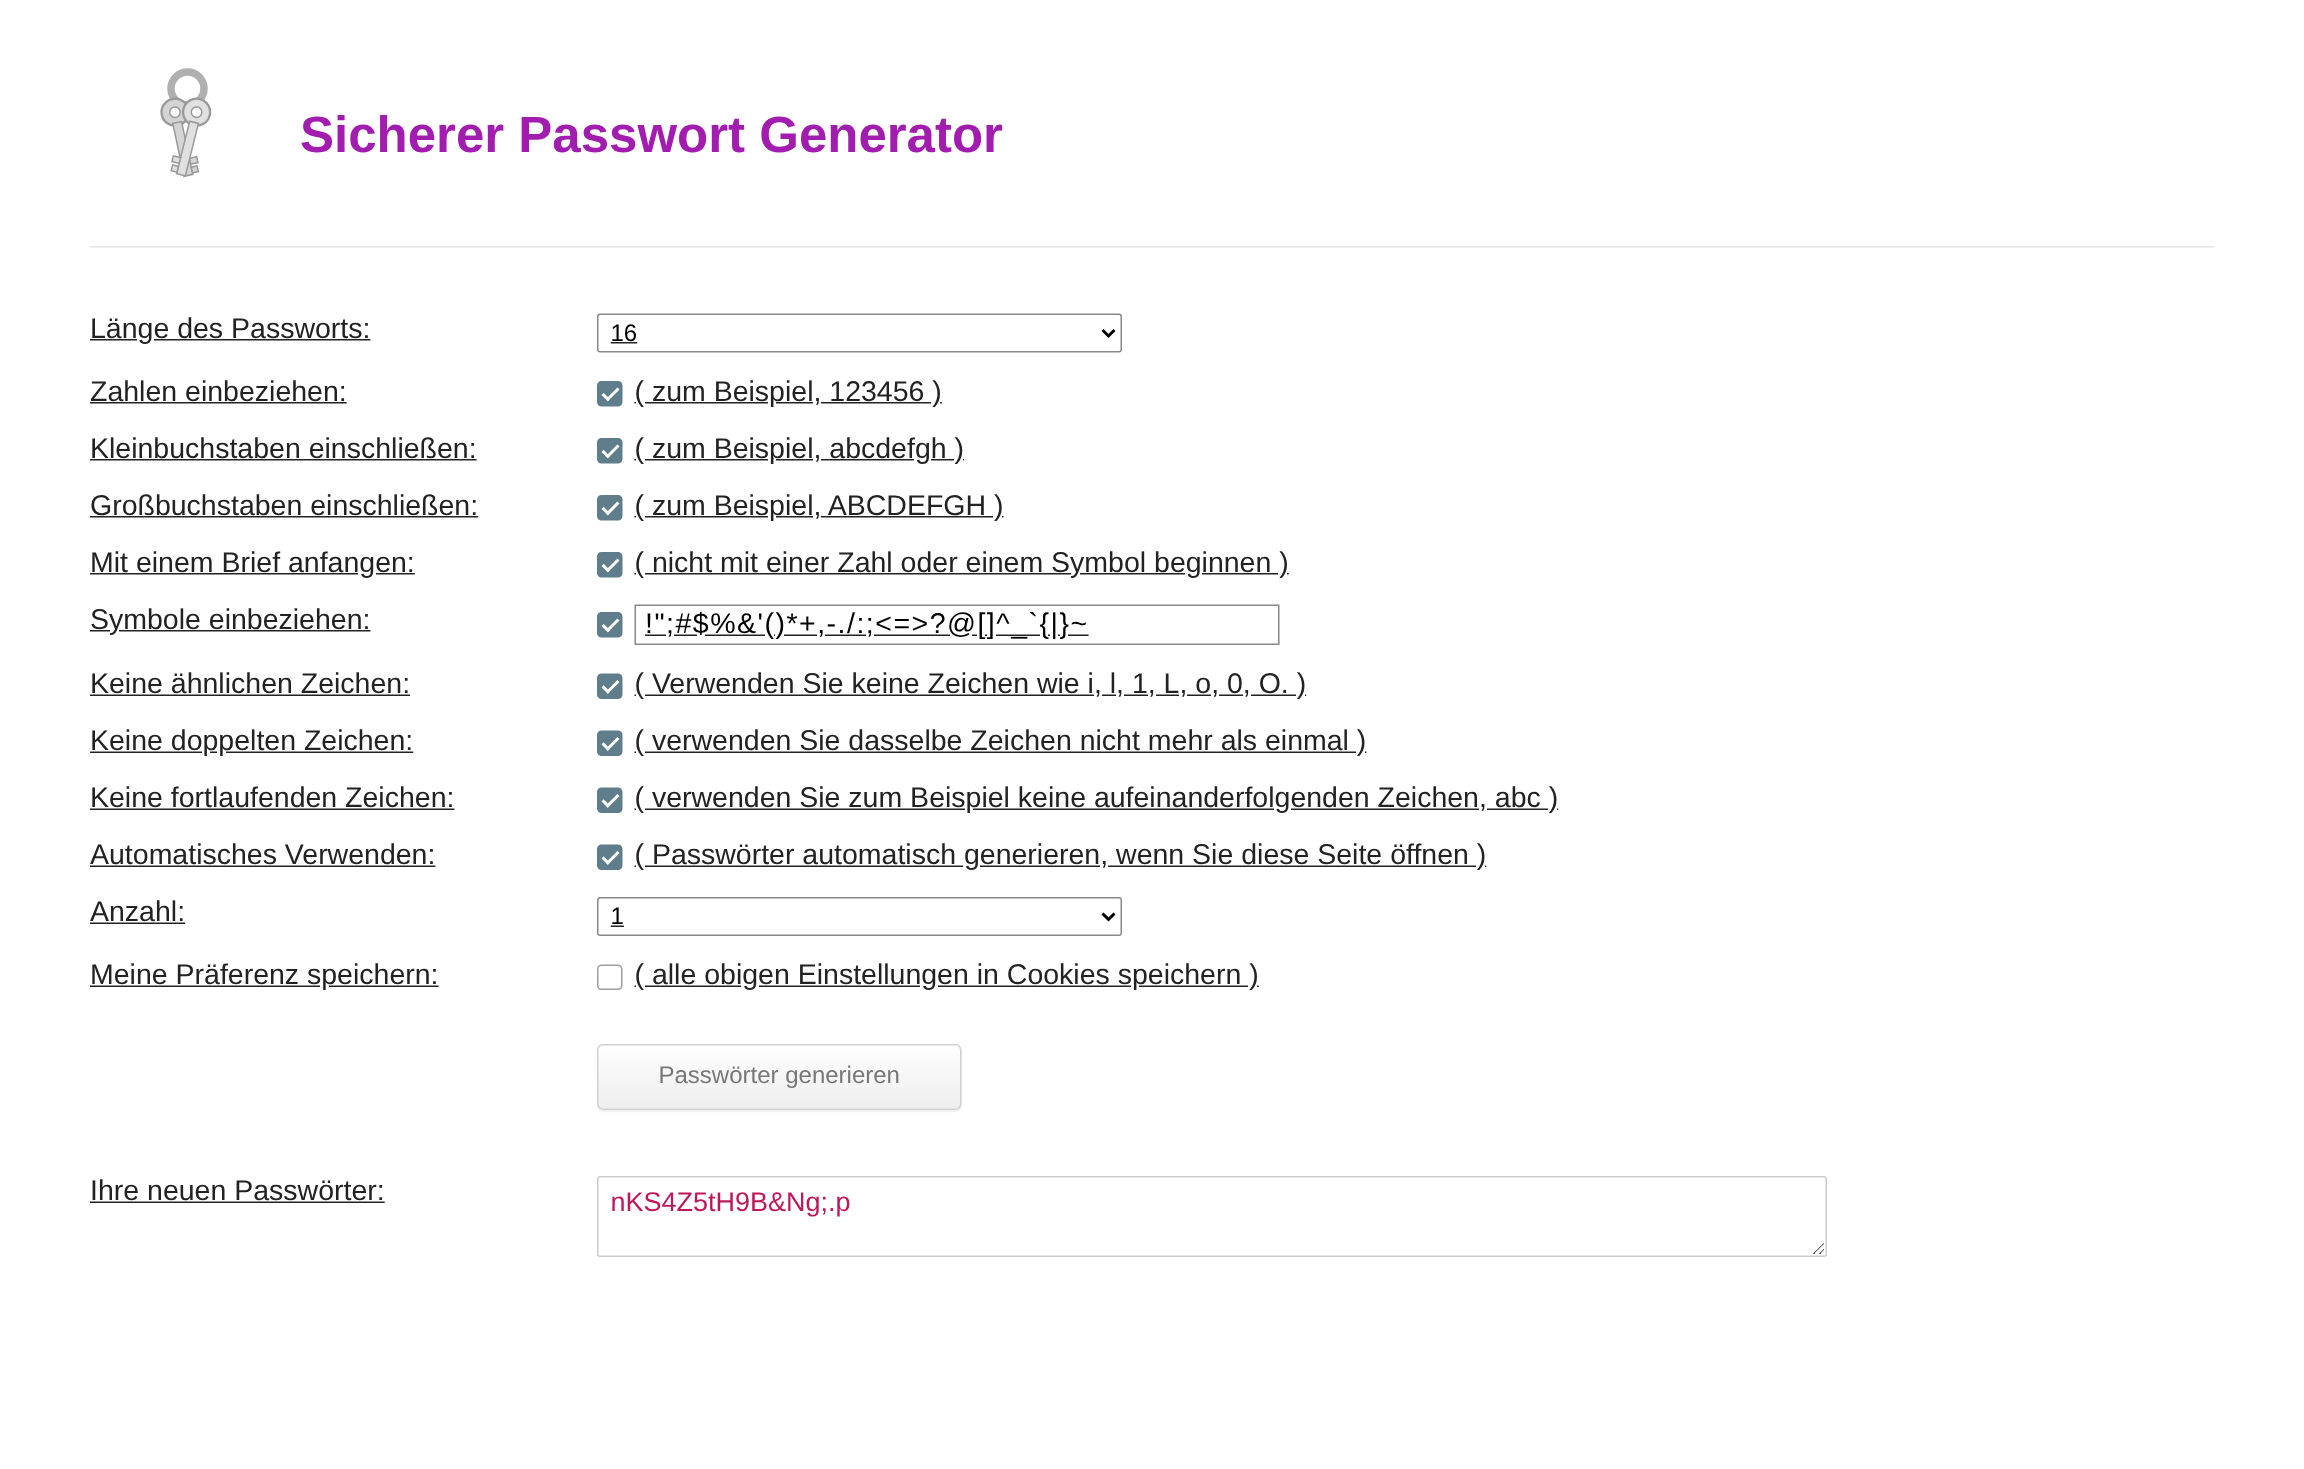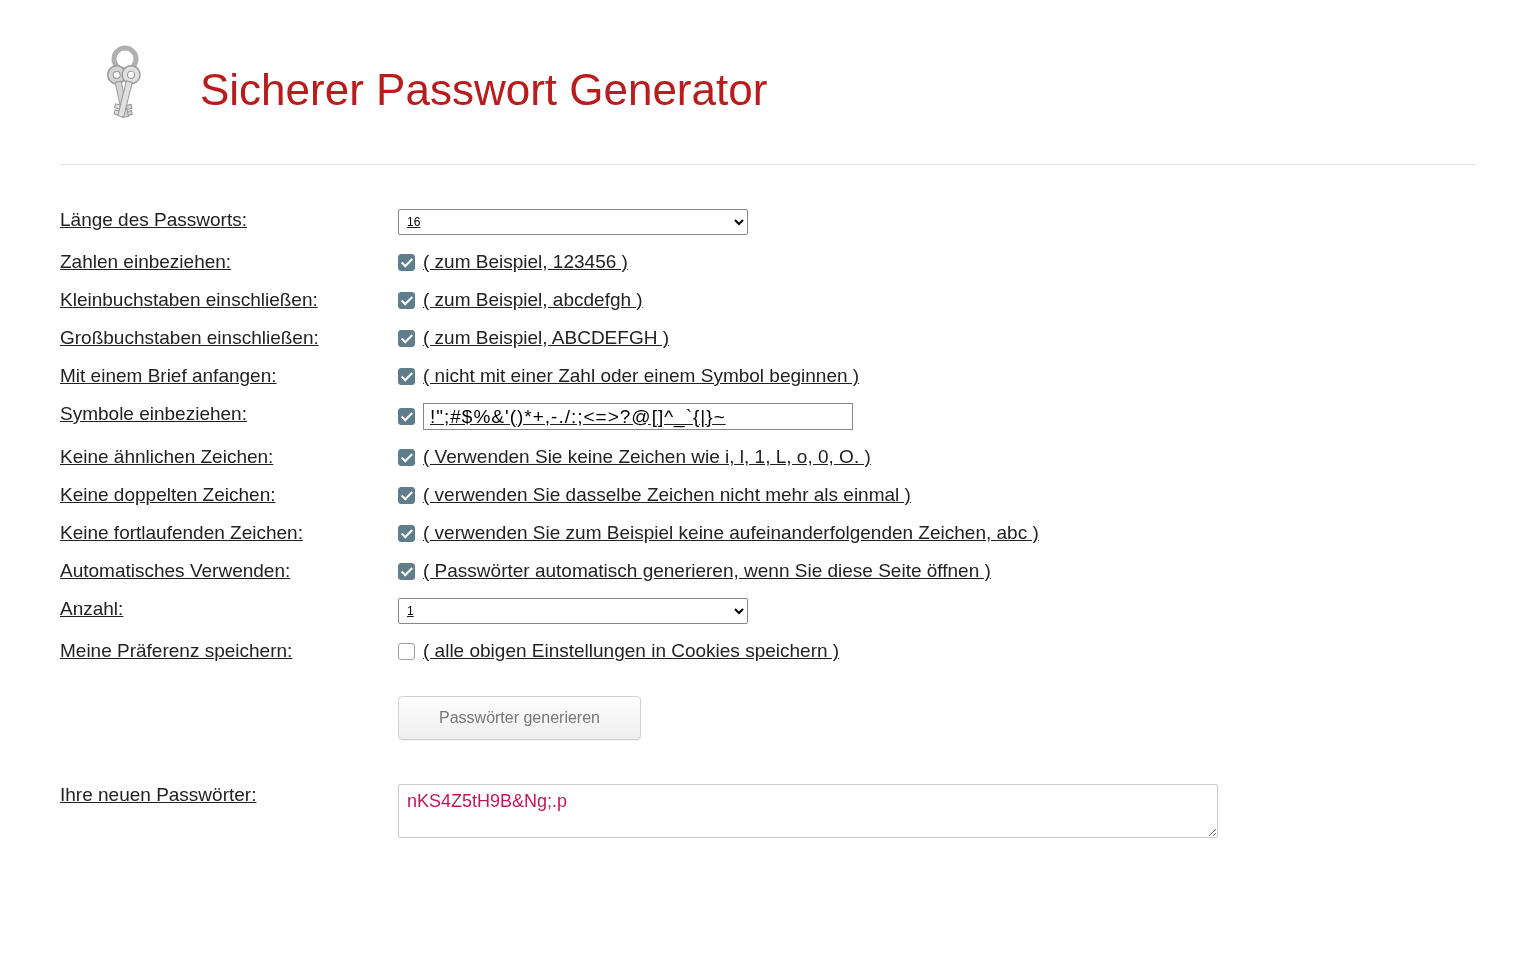--- a/index.html
+++ b/index.html
@@ -19,23 +19,23 @@
       margin-bottom: 36px;
     }
     .keys-icon {
       width: 70px;
       height: 100px;
       display: flex;
       align-items: center;
       justify-content: center;
     }
     h1 {
-      font-size: 44px;
-      font-weight: 400;
-      color: #b91c1c;
+      font-size: 34px;
+      font-weight: 700;
+      color: #a21caf;
     }
     .form-table {
       width: 100%;
       border-spacing: 0;
       text-decoration: underline;
     }
     .form-table td {
       padding: 8px 0;
       vertical-align: top;
     }
@@ -73,21 +73,21 @@
       top: 1px;
       width: 4px;
       height: 9px;
       border: solid #fff;
       border-width: 0 2px 2px 0;
       transform: rotate(45deg);
     }
     select {
       width: 350px;
       height: 26px;
-      font-size: 12px;
+      font-size: 16px;
       border: 1px solid #888;
       border-radius: 2px;
       background: #fff;
       padding: 0 4px;
     }
     .hint {
       white-space: nowrap;
     }
     input.symbols-input {
       width: 430px;

